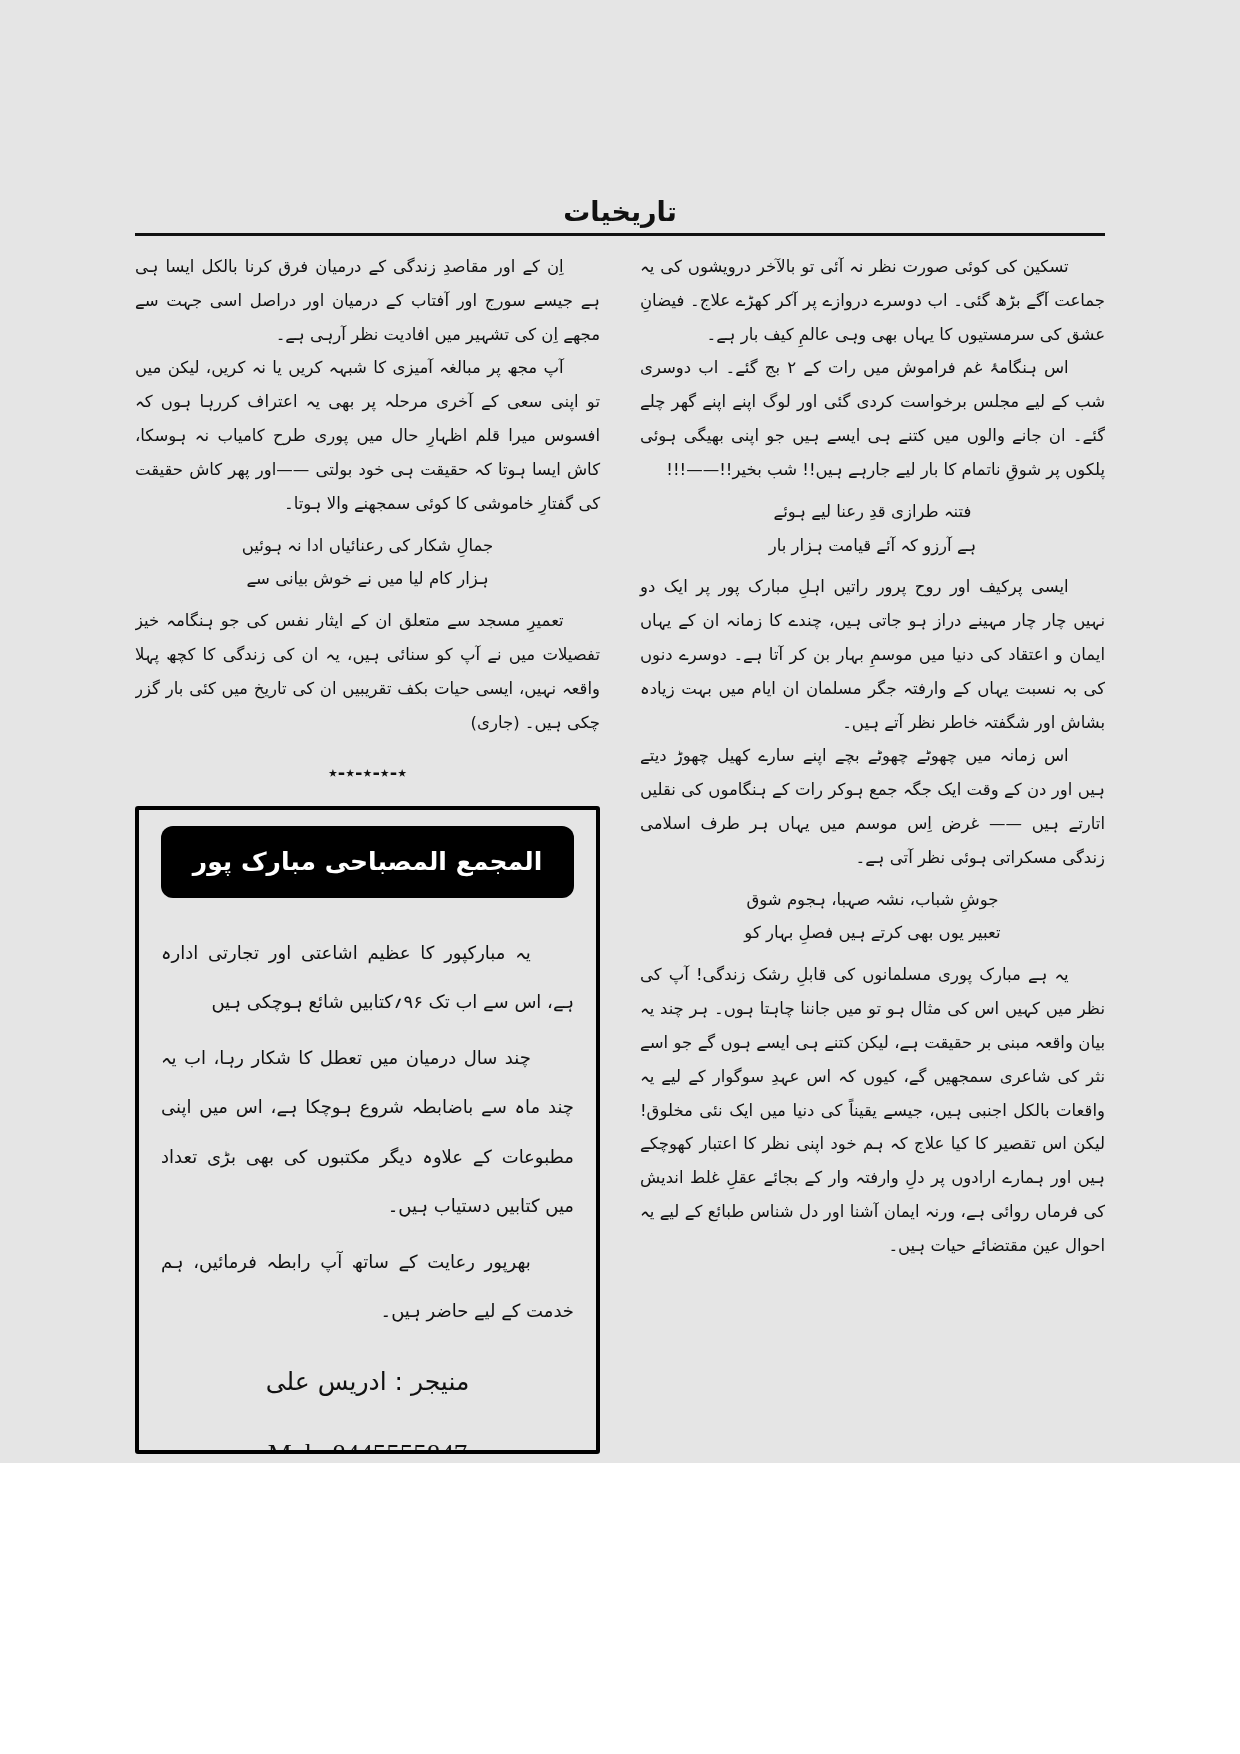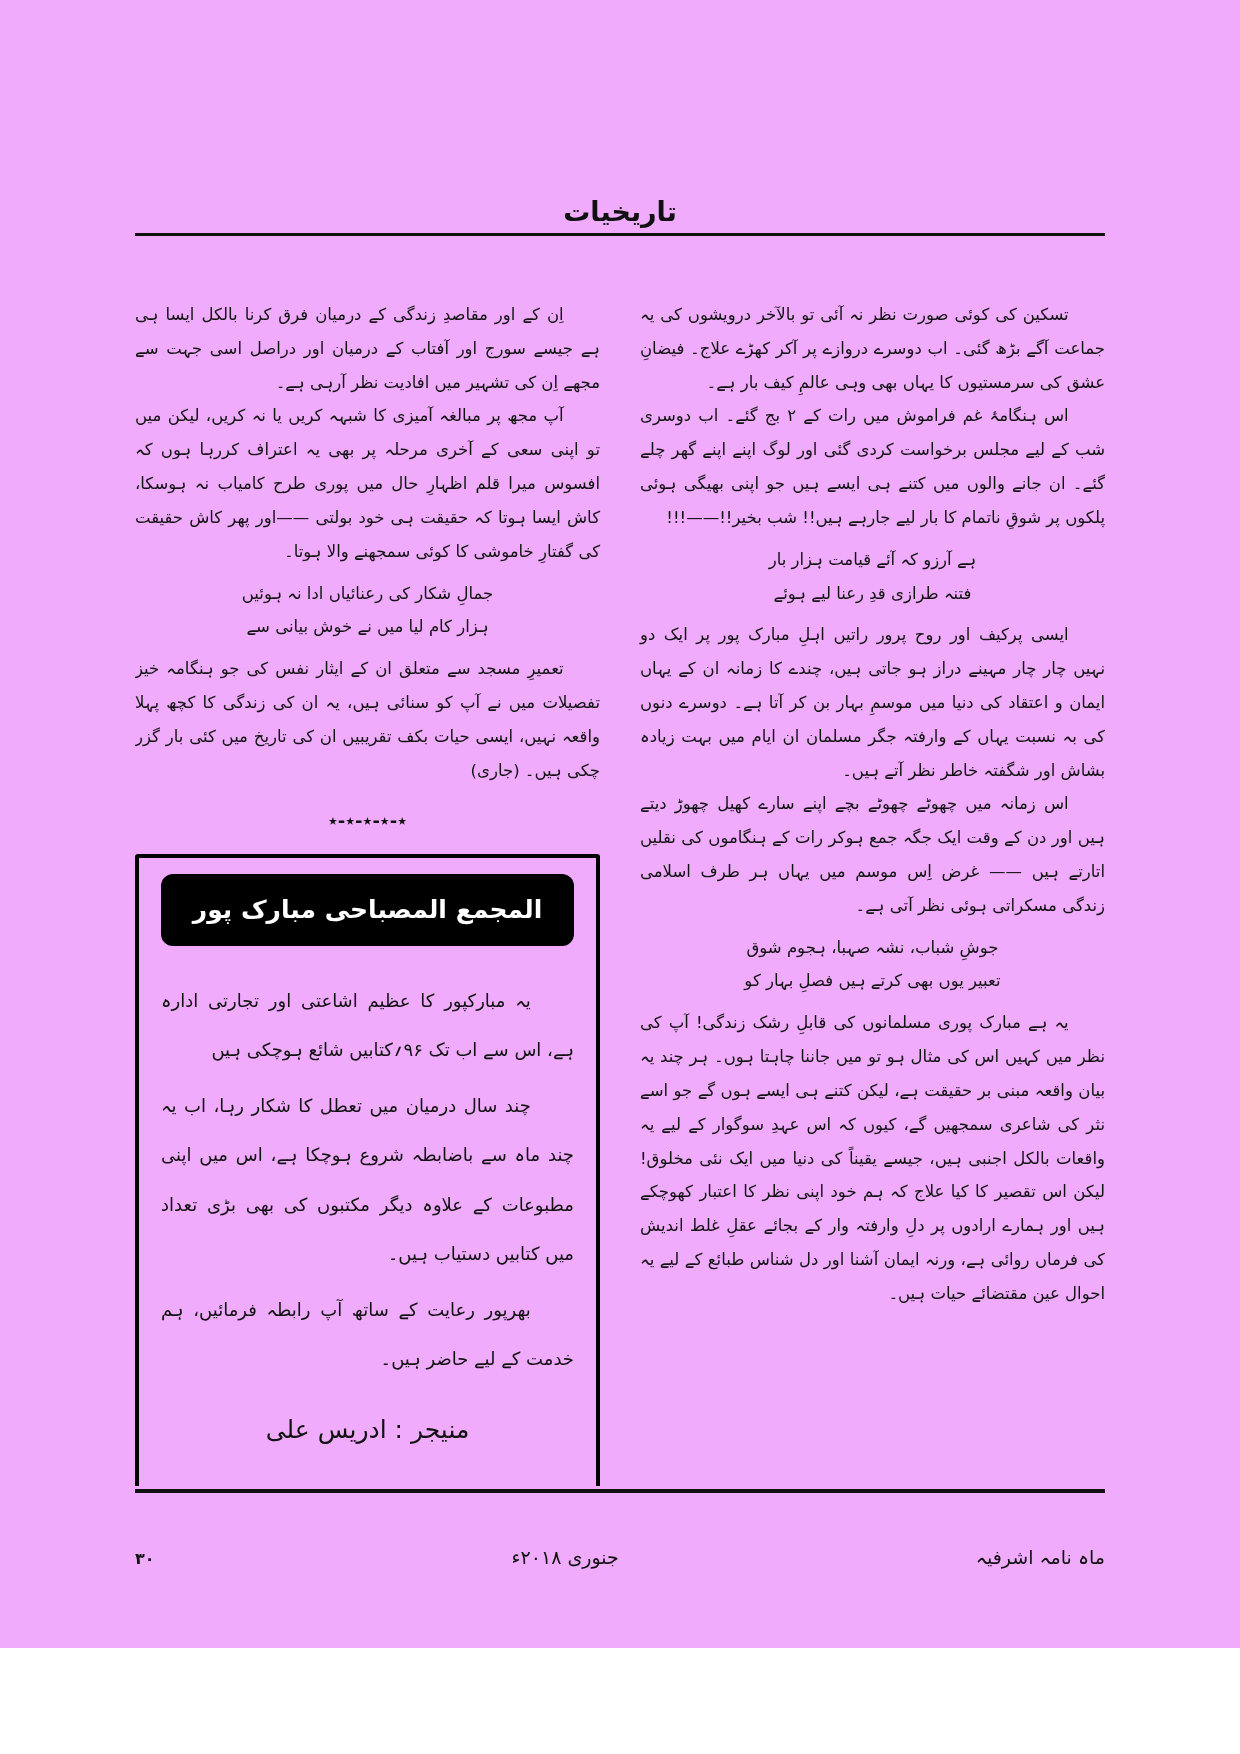--- a/index.html
+++ b/index.html
@@ -1,19 +1,19 @@
 <!DOCTYPE html>
 <html lang="ur"><head>
 <meta charset="utf-8">
 <style>
   html,body{margin:0;padding:0;background:#ffffff;}
   .page{
     position:relative;
-    width:1240px;height:1648px;
-    background:#f0abfc;
+    width:1240px;height:1463px;
+    background:#e5e5e5;
     color:#111;
     font-family:"DejaVu Sans",sans-serif;
     overflow:hidden;
     box-sizing:border-box;
   }
   .content{
     position:absolute;
     top:196px;left:135px;
     width:970px;
   }
@@ -33,21 +33,20 @@
     display:flex;
     gap:40px;
     height:1236px;
     overflow:hidden;
   }
   .col{
     flex:1 1 0;
     font-size:16.5px;
     line-height:2.05;
     text-align:justify;
-    margin-top:48px;
   }
   .para{margin:0;text-indent:2.2em;}
   .couplet{
     text-align:center;
     margin:8px 0 8px 0;
     text-indent:0;
   }
   .couplet div{white-space:nowrap;}
   .divider{
     text-align:center;
@@ -120,22 +119,22 @@
 
     <h1 class="header-title">تاریخیات</h1>
     <div class="header-rule"></div>
 
     <div class="columns">
 
       <div class="col">
         <p class="para">تسکین کی کوئی صورت نظر نہ آئی تو بالآخر درویشوں کی یہ جماعت آگے بڑھ گئی۔ اب دوسرے دروازے پر آکر کھڑے علاج۔ فیضانِ عشق کی سرمستیوں کا یہاں بھی وہی عالمِ کیف بار ہے۔</p>
         <p class="para">اس ہنگامۂ غم فراموش میں رات کے ۲ بج گئے۔ اب دوسری شب کے لیے مجلس برخواست کردی گئی اور لوگ اپنے اپنے گھر چلے گئے۔ ان جانے والوں میں کتنے ہی ایسے ہیں جو اپنی بھیگی ہوئی پلکوں پر شوقِ ناتمام کا بار لیے جارہے ہیں!! شب بخیر!!——!!!</p>
         <div class="couplet">
+          <div>فتنہ طرازی قدِ رعنا لیے ہوئے</div>
           <div>ہے آرزو کہ آئے قیامت ہزار بار</div>
-          <div>فتنہ طرازی قدِ رعنا لیے ہوئے</div>
         </div>
         <p class="para">ایسی پرکیف اور روح پرور راتیں اہلِ مبارک پور پر ایک دو نہیں چار چار مہینے دراز ہو جاتی ہیں، چندے کا زمانہ ان کے یہاں ایمان و اعتقاد کی دنیا میں موسمِ بہار بن کر آتا ہے۔ دوسرے دنوں کی بہ نسبت یہاں کے وارفتہ جگر مسلمان ان ایام میں بہت زیادہ بشاش اور شگفتہ خاطر نظر آتے ہیں۔</p>
         <p class="para">اس زمانہ میں چھوٹے چھوٹے بچے اپنے سارے کھیل چھوڑ دیتے ہیں اور دن کے وقت ایک جگہ جمع ہوکر رات کے ہنگاموں کی نقلیں اتارتے ہیں —— غرض اِس موسم میں یہاں ہر طرف اسلامی زندگی مسکراتی ہوئی نظر آتی ہے۔</p>
         <div class="couplet">
           <div>جوشِ شباب، نشہ صہبا، ہجوم شوق</div>
           <div>تعبیر یوں بھی کرتے ہیں فصلِ بہار کو</div>
         </div>
         <p class="para">یہ ہے مبارک پوری مسلمانوں کی قابلِ رشک زندگی! آپ کی نظر میں کہیں اس کی مثال ہو تو میں جاننا چاہتا ہوں۔ ہر چند یہ بیان واقعہ مبنی بر حقیقت ہے، لیکن کتنے ہی ایسے ہوں گے جو اسے نثر کی شاعری سمجھیں گے، کیوں کہ اس عہدِ سوگوار کے لیے یہ واقعات بالکل اجنبی ہیں، جیسے یقیناً کی دنیا میں ایک نئی مخلوق! لیکن اس تقصیر کا کیا علاج کہ ہم خود اپنی نظر کا اعتبار کھوچکے ہیں اور ہمارے ارادوں پر دلِ وارفتہ وار کے بجائے عقلِ غلط اندیش کی فرماں روائی ہے، ورنہ ایمان آشنا اور دل شناس طبائع کے لیے یہ احوال عین مقتضائے حیات ہیں۔</p>
       </div>
 

